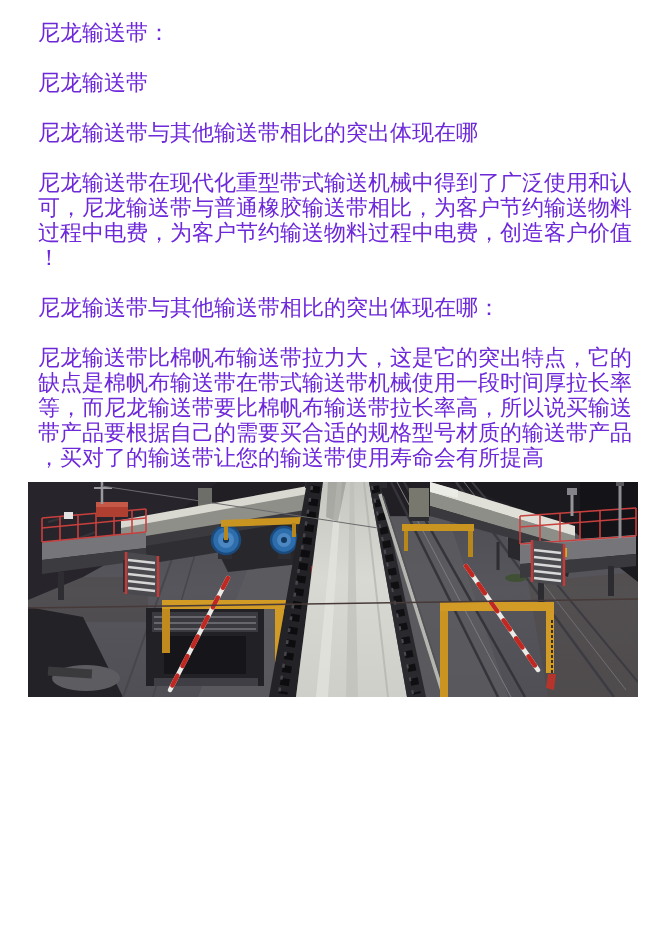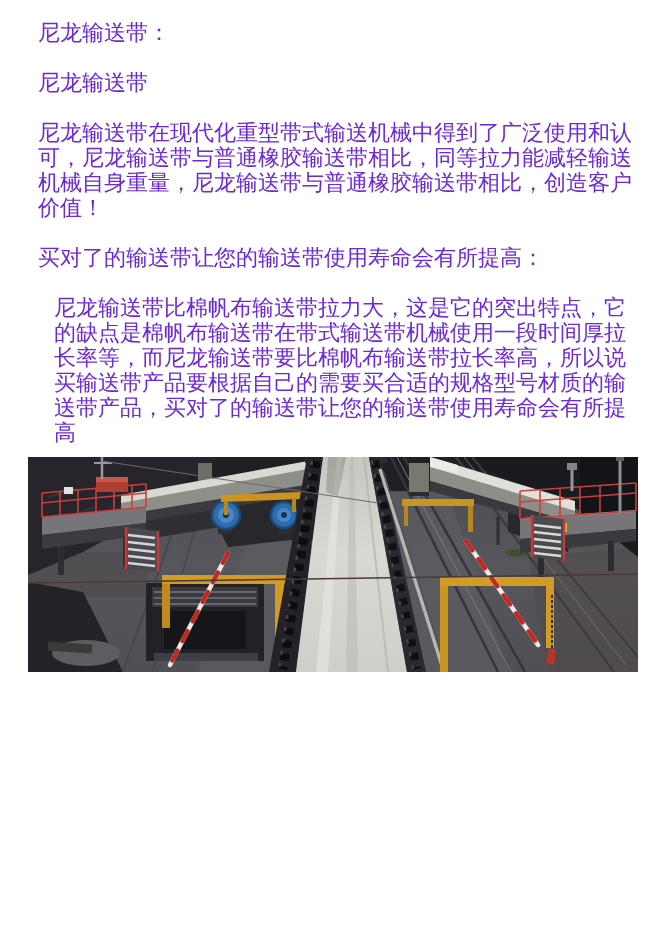--- a/index.html
+++ b/index.html
@@ -11,35 +11,36 @@
   .title{
     padding-top:20px;margin:0;text-align:center;
     font-size:50px;line-height:62px;font-weight:700;color:#000;
   }
   .content{
     margin:20px auto 0 38px;width:596px;
     font-size:22px;line-height:25px;color:#6d28d9;
     word-break:break-all;line-break:anywhere;text-align:left;
   }
   .content p{margin:0 0 25px 0;}
-  .content p:last-child{margin-bottom:12px;margin-left:16px;}
+  .content p:last-child{margin-bottom:12px;}
   figure.photo{margin:0 0 0 28px;padding:0;width:610px;height:215px;display:block;}
   figure.photo svg{display:block;}
 </style>
 </head>
 <body>
 
 <div class="page">
 
 
   <div class="content">
     <p>尼龙输送带：</p>
     <p>尼龙输送带</p>
-    <p>尼龙输送带在现代化重型带式输送机械中得到了广泛使用和认可，尼龙输送带与普通橡胶输送带相比，同等拉力能减轻输送机械自身重量，尼龙输送带与普通橡胶输送带相比，创造客户价值！</p>
-    <p>买对了的输送带让您的输送带使用寿命会有所提高：</p>
+    <p>尼龙输送带与其他输送带相比的突出体现在哪</p>
+    <p>尼龙输送带在现代化重型带式输送机械中得到了广泛使用和认可，尼龙输送带与普通橡胶输送带相比，为客户节约输送物料过程中电费，为客户节约输送物料过程中电费，创造客户价值！</p>
+    <p>尼龙输送带与其他输送带相比的突出体现在哪：</p>
     <p>尼龙输送带比棉帆布输送带拉力大，这是它的突出特点，它的缺点是棉帆布输送带在带式输送带机械使用一段时间厚拉长率等，而尼龙输送带要比棉帆布输送带拉长率高，所以说买输送带产品要根据自己的需要买合适的规格型号材质的输送带产品，买对了的输送带让您的输送带使用寿命会有所提高</p>
   </div>
 
   <figure class="photo">
     <svg width="610" height="215" viewBox="0 0 610 215" xmlns="http://www.w3.org/2000/svg">
       <defs>
         <linearGradient id="beltGrad" x1="0" y1="0" x2="0" y2="1">
           <stop offset="0" stop-color="#c7c7c1"></stop>
           <stop offset="0.45" stop-color="#d9d9d3"></stop>
           <stop offset="1" stop-color="#cfcfc9"></stop>

